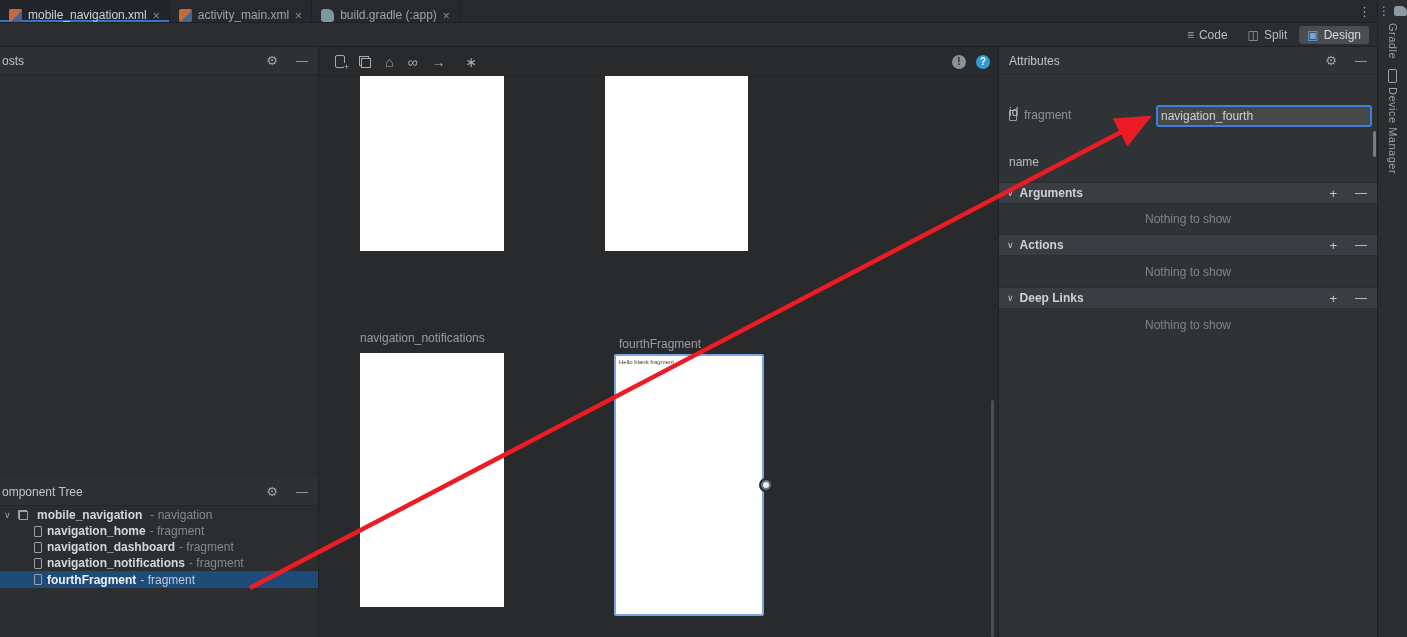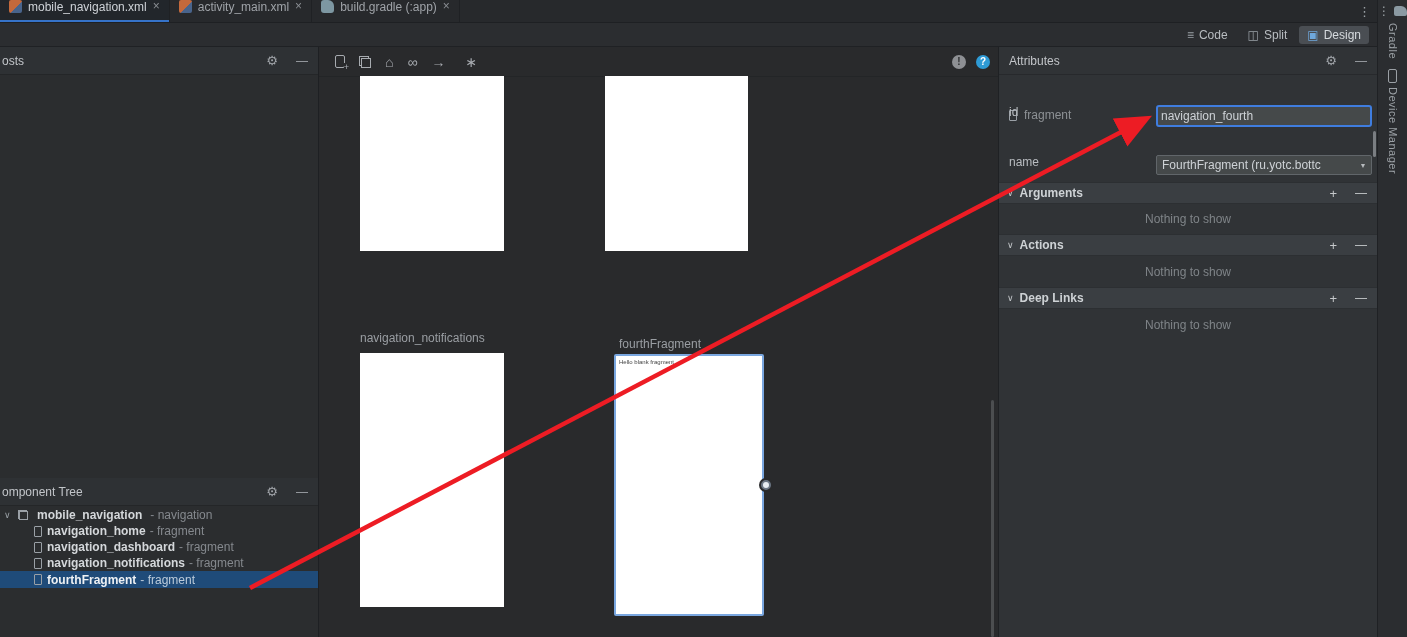--- a/index.html
+++ b/index.html
@@ -12,21 +12,21 @@
     color: #bbbfc3;
     overflow: hidden;
   }
   
   .tabbar {
     position:absolute; left:0; top:0; width:1377px; height:23px;
     background:#27292c; border-bottom:1px solid #1e2023;
     display:flex; align-items:stretch;
   }
   .tab {
-    display:flex; align-items:flex-start; gap:6px; padding:0 9px;
+    display:flex; align-items:flex-end; gap:6px; padding:0 9px;
     border-right:1px solid #1f2124; color:#9fa3a8; cursor:default;
   }
   .tab.active {
     background:#22262b; color:#ced2d7;
     box-shadow: inset 0 -2px 0 #3673c9;
   }
   .tab .close { color:#8a8e93; font-size:12px; line-height:1; }
   .tab-icon { width:13px; height:13px; border-radius:2px; flex:0 0 auto; }
   .tab-icon.xml { background:linear-gradient(135deg,#c4693c 0 55%, #49648c 55% 100%); }
   .tab-icon.gradle { background:#7d97a2; border-radius:3px 6px 3px 3px; }
@@ -306,24 +306,20 @@
     <span class="tlabel">fragment</span>
     <span class="tvalue">fourthFragment</span>
   </div>
 
   <div class="fieldrow row-id">
     <span class="flabel">id</span>
     <input class="tinput focused" type="text" value="navigation_fourth" style="">
   </div>
   <div class="fieldrow row-name">
     <span class="flabel">name</span>
-    <div class="dropdown">
-      <span class="dval">FourthFragment (ru.yotc.bottc</span>
-      <span class="darr">▼</span>
-    </div>
   </div>
   <div class="attr-scroll"></div>
 
   <div class="sechead sec1">
     <span class="schev">∨</span>
     <span class="sname">Arguments</span>
     <span class="spacer"></span>
     <span class="plus">+</span>
     <span class="minus">—</span>
   </div>

